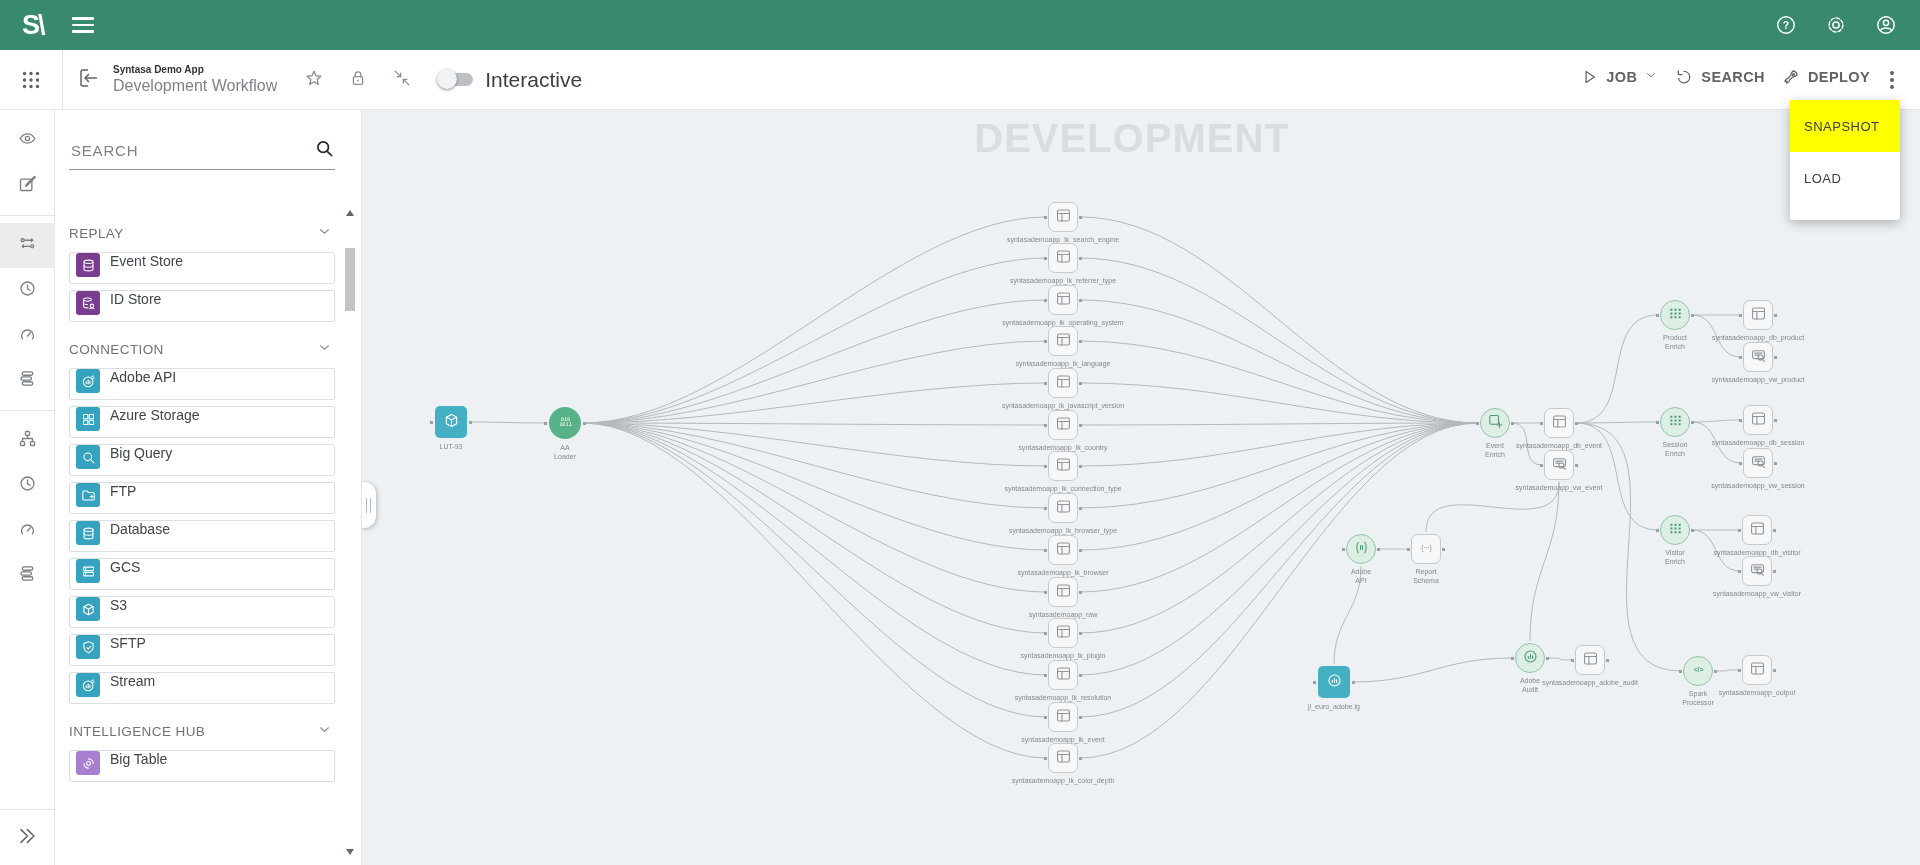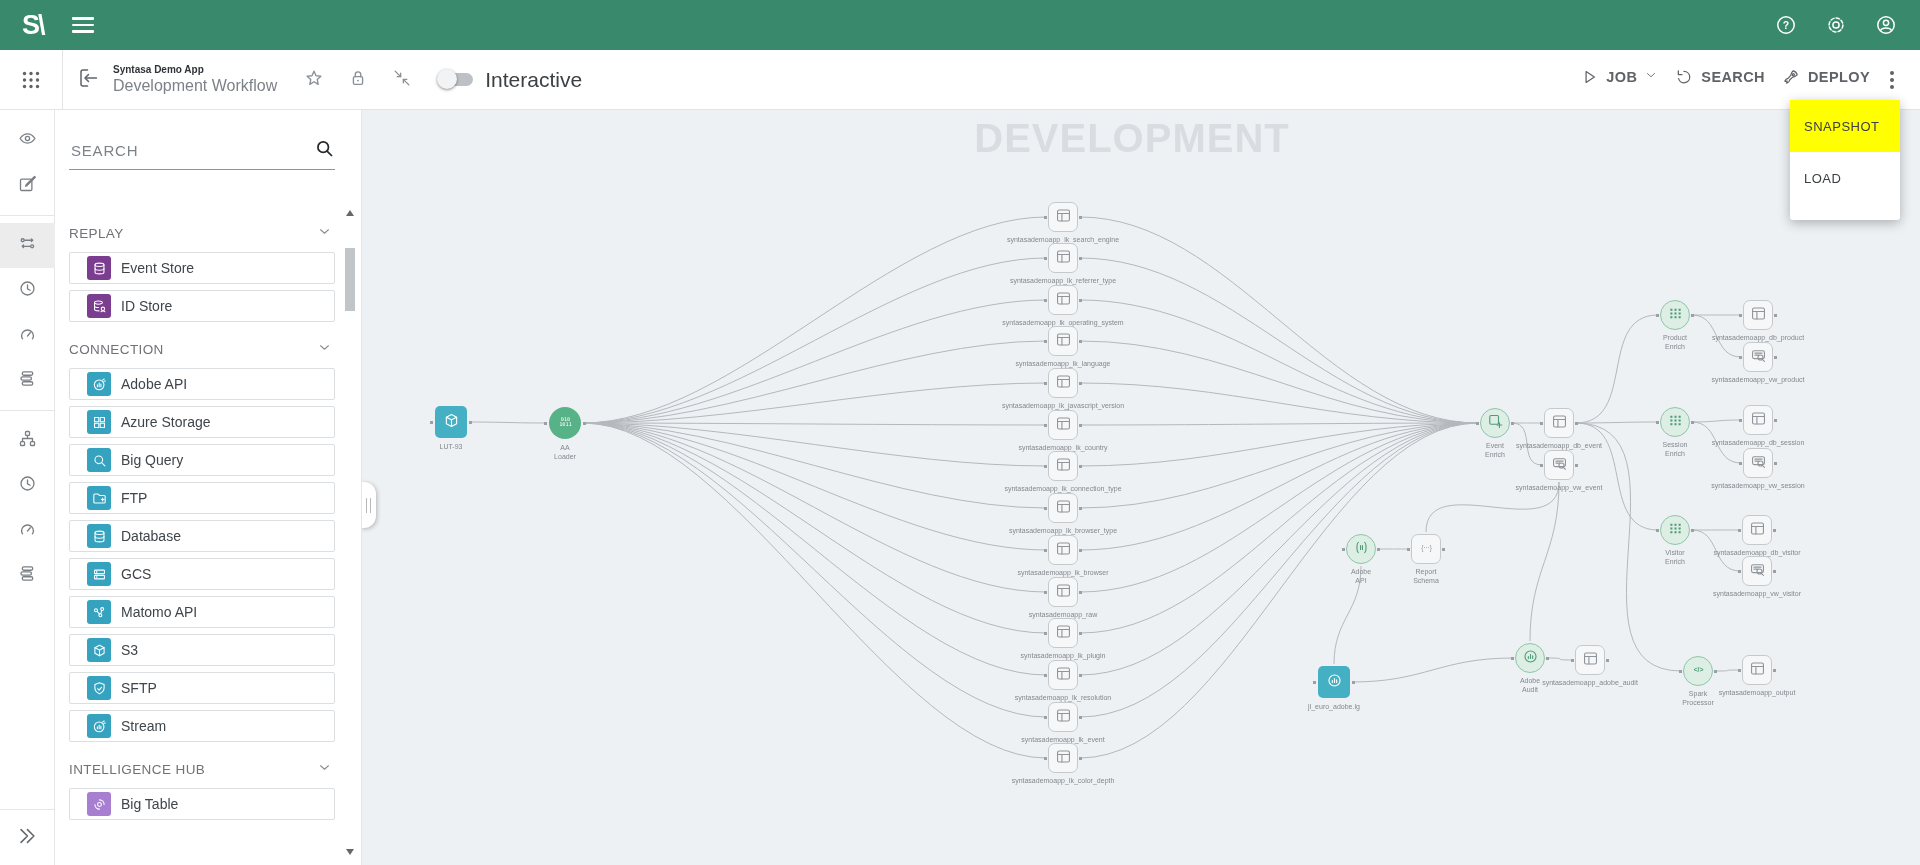--- a/index.html
+++ b/index.html
@@ -52,22 +52,22 @@
   .search-row { position:relative; margin:26px 26px 0 14px; }
   .search-input { width:100%; border:none; border-bottom:1px solid #8f949a; background:transparent; outline:none;
                   font-family:"Liberation Sans",sans-serif; font-size:15px; letter-spacing:.8px; color:#3c4043; padding:6px 28px 10px 2px; }
   .search-input::placeholder { color:#7d8288; }
   .search-icon { position:absolute; right:0; top:2px; color:#24282c; }
   .search-icon svg { width:21px; height:21px; fill:none; stroke:currentColor; stroke-width:2; stroke-linecap:round; }
   .sections { position:absolute; top:96px; bottom:0; left:14px; right:26px; overflow:hidden; }
   .sec-header { display:flex; align-items:center; justify-content:space-between; height:18px; margin:18px 2px 10px 0;
                 color:#6f7377; font-size:13.5px; letter-spacing:.4px; cursor:pointer; }
   .sec-header svg { width:17px; height:17px; fill:none; stroke:#8b8f93; stroke-width:1.6; stroke-linecap:round; stroke-linejoin:round; }
-  .p-item { display:flex; align-items:center; gap:10px; height:32px; border:1px solid #dcdfe2; border-radius:2px;
-            margin-bottom:6px; padding:0 17px; background:#fff; cursor:grab; }
+  .p-item { display:flex; gap:10px; height:32px; border:1px solid #dcdfe2; border-radius:2px;
+            margin-bottom:6px; padding:0 6px; background:#fff; cursor:grab; }
   .tile { width:24px; height:24px; border-radius:3px; display:flex; align-items:center; justify-content:center; color:#fff; flex:0 0 24px; }
   .tile svg { width:17px; height:17px; fill:none; stroke:currentColor; stroke-width:1.5; stroke-linecap:round; stroke-linejoin:round; }
   .p-label { font-size:14px; color:#3f454a; white-space:nowrap; }
   .sb { position:absolute; right:5px; top:100px; bottom:10px; width:12px; }
   .sb-up, .sb-down { position:absolute; left:2px; width:0; height:0; border-left:4.5px solid transparent; border-right:4.5px solid transparent; cursor:pointer; }
   .sb-up { top:0; border-bottom:6px solid #64686c; }
   .sb-down { bottom:0; border-top:6px solid #64686c; }
   .sb-thumb { position:absolute; top:38px; left:1px; width:10px; height:63px; background:#c2c5c8; cursor:pointer; }
 
   
@@ -392,31 +392,20 @@
         </div>
         <div class="p-item">
           <span class="tile" style="background:#35a3bf">
             <svg viewBox="0 0 24 24">
               <rect x="5" y="5.8" width="14" height="5" rx="1"></rect>
               <rect x="5" y="13.2" width="14" height="5" rx="1"></rect>
               <path d="M8 8.3h.01M8 15.7h.01" stroke-width="2.2"></path>
             </svg>
           </span>
                      <span class="p-label">GCS</span>
-        </div>
-        <div class="p-item">
-          <span class="tile" style="background:#35a3bf">
-            <svg viewBox="0 0 24 24">
-              <circle cx="7" cy="8.8" r="2.1"></circle>
-              <circle cx="15.8" cy="7.2" r="2.1"></circle>
-              <circle cx="13.2" cy="15.8" r="2.1"></circle>
-              <path d="M8.7 10.3l3.2 3.8M15.2 9.3l-1.4 4.4"></path>
-            </svg>
-          </span>
-                     <span class="p-label">Matomo API</span>
         </div>
         <div class="p-item">
           <span class="tile" style="background:#35a3bf">
             <svg viewBox="0 0 24 24">
               <path d="M12 4.5L18.5 8v8L12 19.5 5.5 16V8z"></path>
               <path d="M5.5 8l6.5 3.2L18.5 8M12 11.2v8.3"></path>
             </svg>
           </span>
                      <span class="p-label">S3</span>
         </div>

